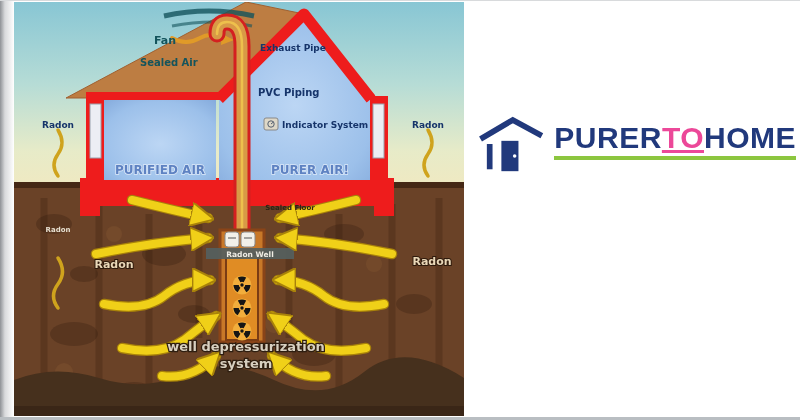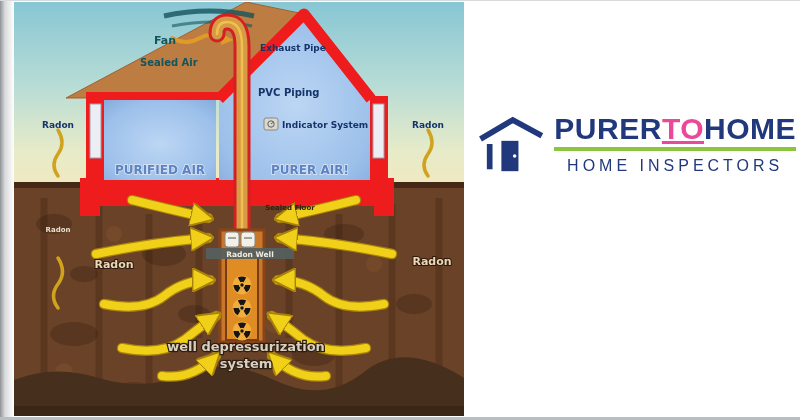--- a/index.html
+++ b/index.html
@@ -187,21 +187,20 @@
   <div class="logo">
     <svg viewBox="0 0 105 100" width="100" height="96">
       <polyline points="4,42 55,12 101,37" fill="none" stroke="#21397c" stroke-width="9" stroke-linejoin="miter"></polyline>
       <rect x="14" y="50" width="9" height="40" fill="#21397c"></rect>
       <rect x="37" y="45" width="27" height="48" fill="#21397c"></rect>
       <circle cx="58" cy="69" r="2.8" fill="#ffffff"></circle>
     </svg>
     <div class="logo-text">
       <div class="wordmark"><span>PURER</span><span class="green">TO</span><span>HOME</span></div>
       <div class="logo-rule"></div>
-      <div class="logo-sub">HOME INSPECTORS</div>
     </div>
   </div>
 
   <div class="edge-left"></div>
   <div class="edge-right"></div>
   <div class="edge-bottom"></div>
   <div class="edge-top"></div>
 </div>
 
 </body></html>

